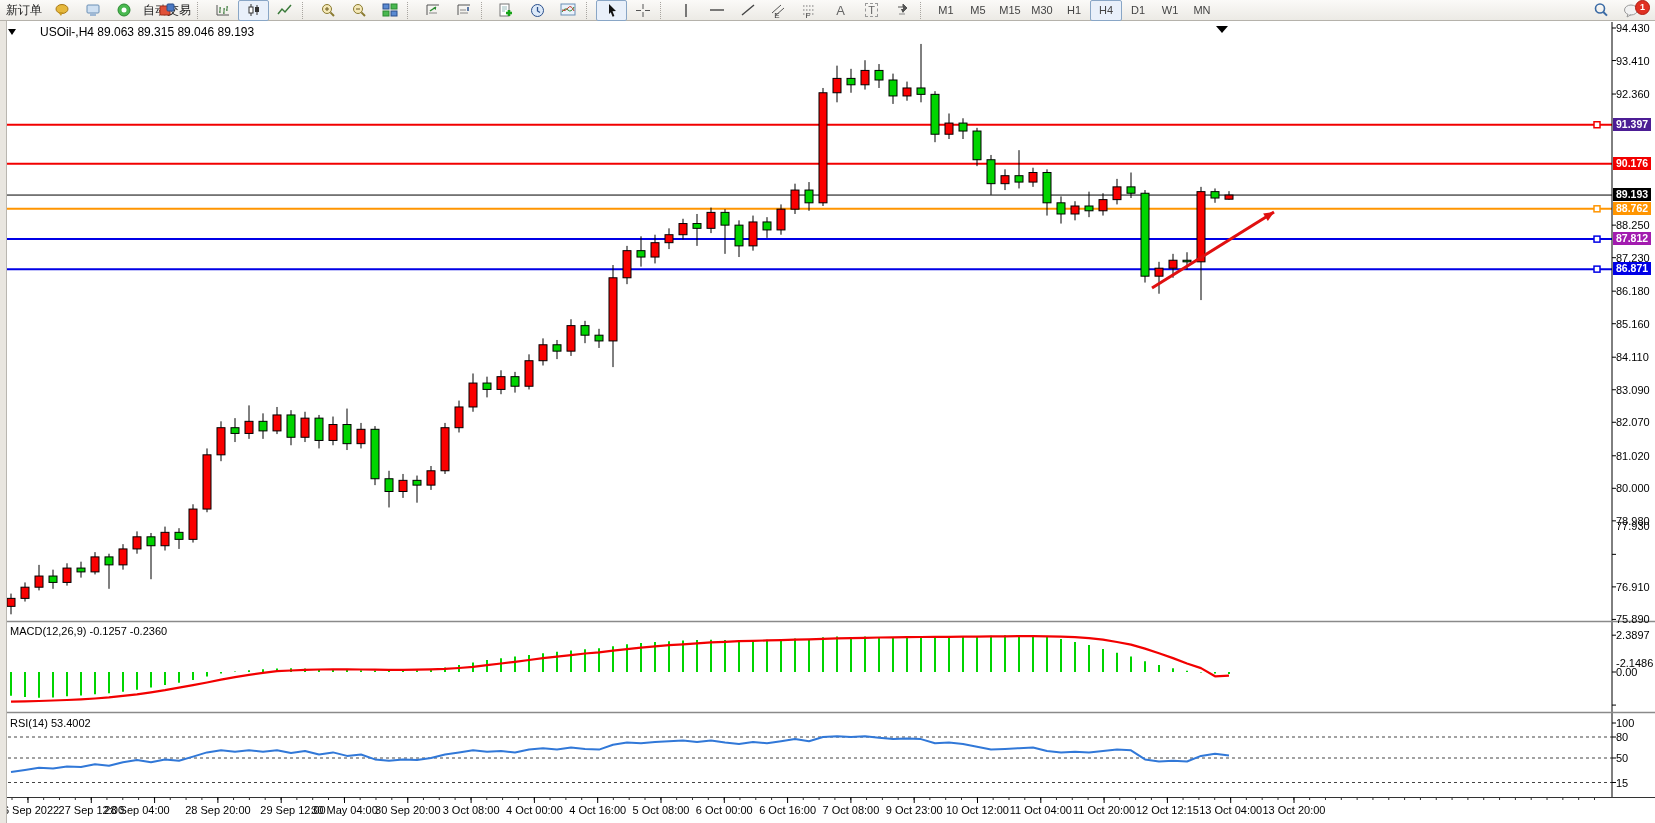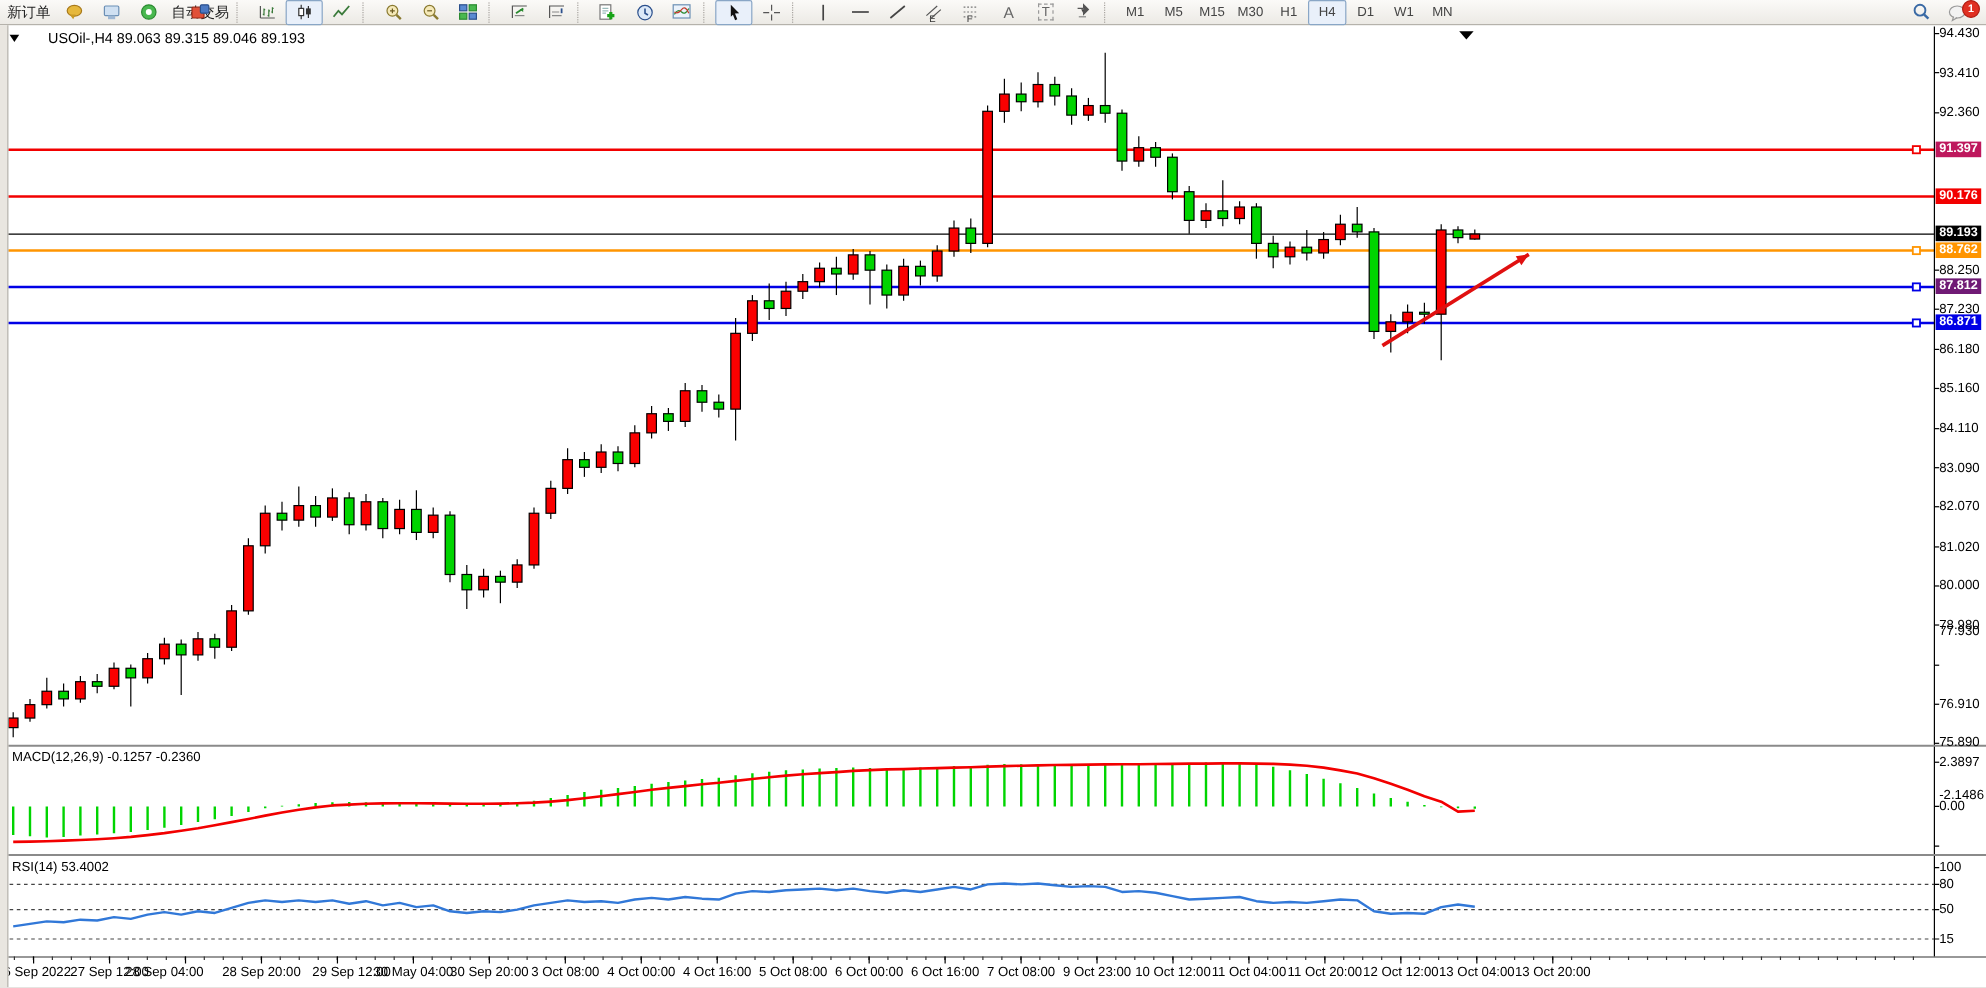--- a/index.html
+++ b/index.html
@@ -703,25 +703,25 @@
       <div class="axis-label" style="top: 317.713px;">85.160</div>
       <div class="axis-label" style="top: 351.208px;">84.110</div>
       <div class="axis-label" style="top: 383.746px;">83.090</div>
       <div class="axis-label" style="top: 416.284px;">82.070</div>
       <div class="axis-label" style="top: 449.779px;">81.020</div>
       <div class="axis-label" style="top: 482.317px;">80.000</div>
       <div class="axis-label" style="top: 514.855px;">78.980</div>
       <div class="axis-label" style="top: 520px;">77.930</div>
       <div class="axis-label" style="top: 580.888px;">76.910</div>
       <div class="axis-label" style="top: 613.426px;">75.890</div>
-      <div class="line-label" style="top: 117.753px; background: #be185d;">91.397</div>
+      <div class="line-label" style="top: 117.753px; background: #4c1d95;">91.397</div>
       <div class="line-label" style="top: 156.703px; background: rgb(242, 0, 0);">90.176</div>
       <div class="line-label" style="top: 188.06px; background: rgb(0, 0, 0);">89.193</div>
       <div class="line-label" style="top: 201.809px; background: rgb(255, 149, 0);">88.762</div>
-      <div class="line-label" style="top: 232.114px; background: #701a75;">87.812</div>
+      <div class="line-label" style="top: 232.114px; background: #a21caf;">87.812</div>
       <div class="line-label" style="top: 262.132px; background: rgb(0, 0, 230);">86.871</div>
       <div class="axis-label" style="top: 629.199px;">2.3897</div>
       <div class="axis-label" style="top: 666px;">0.00</div>
       <div class="axis-label" style="top: 657px;">-2.1486</div>
       <div class="axis-label" style="top: 717px;">100</div>
       <div class="axis-label" style="top: 731px;">80</div>
       <div class="axis-label" style="top: 752px;">50</div>
       <div class="axis-label" style="top: 776.5px;">15</div>
     </div>
   <div id="time-axis">
@@ -736,19 +736,19 @@
       <div class="time-label" style="left: 534.4px;">4 Oct 00:00</div>
       <div class="time-label" style="left: 597.7px;">4 Oct 16:00</div>
       <div class="time-label" style="left: 661px;">5 Oct 08:00</div>
       <div class="time-label" style="left: 724.3px;">6 Oct 00:00</div>
       <div class="time-label" style="left: 787.6px;">6 Oct 16:00</div>
       <div class="time-label" style="left: 850.9px;">7 Oct 08:00</div>
       <div class="time-label" style="left: 914.2px;">9 Oct 23:00</div>
       <div class="time-label" style="left: 977.5px;">10 Oct 12:00</div>
       <div class="time-label" style="left: 1040.8px;">11 Oct 04:00</div>
       <div class="time-label" style="left: 1104.1px;">11 Oct 20:00</div>
-      <div class="time-label" style="left: 1167.4px;">12 Oct 12:00</div>
+      <div class="time-label" style="left: 1167.4px;">12 Oct 12:15</div>
       <div class="time-label" style="left: 1230.7px;">13 Oct 04:00</div>
       <div class="time-label" style="left: 1294px;">13 Oct 20:00</div>
     </div>
 
   <div id="left-edge"></div>
 </div>
 
 </body></html>

